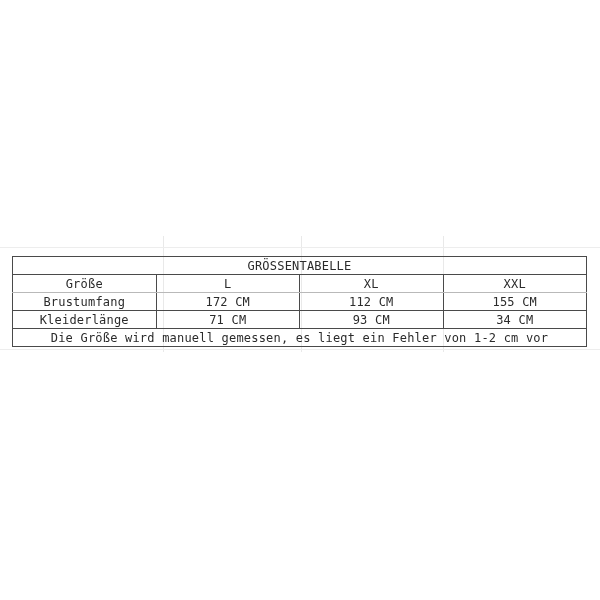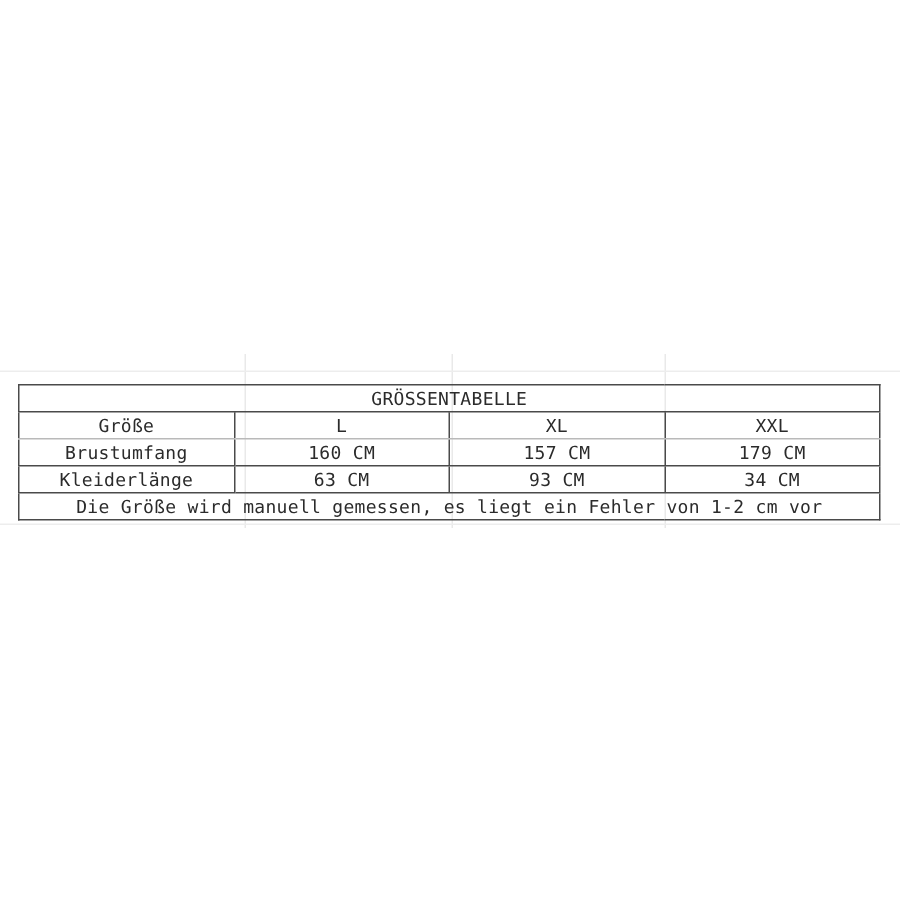--- a/index.html
+++ b/index.html
@@ -112,28 +112,28 @@
 
       <tr class="row-sep-gray">
         <td class="label-cell" style="width:163px;">Größe</td>
         <td class="cell-div" style="width:138px;">L</td>
         <td class="cell-div" style="width:142px;">XL</td>
         <td class="cell-div" style="width:132px;margin-top:24px;">XXL</td>
       </tr>
 
       <tr class="row-sep-dark">
         <td class="label-cell">Brustumfang</td>
-        <td class="cell-div">160 CM</td>
-        <td class="cell-div">157 CM</td>
-        <td class="cell-div">179 CM</td>
+        <td class="cell-div">172 CM</td>
+        <td class="cell-div">112 CM</td>
+        <td class="cell-div">155 CM</td>
       </tr>
 
       <tr class="row-sep-dark">
         <td class="label-cell">Kleiderlänge</td>
-        <td class="cell-div">63 CM</td>
+        <td class="cell-div">71 CM</td>
         <td class="cell-div">93 CM</td>
         <td class="cell-div">34 CM</td>
       </tr>
 
 
       <tr>
         <td class="note-cell" colspan="4">Die Größe wird manuell gemessen, es liegt ein Fehler von 1-2 cm vor</td>
       </tr>
     </tbody>
   </table>

